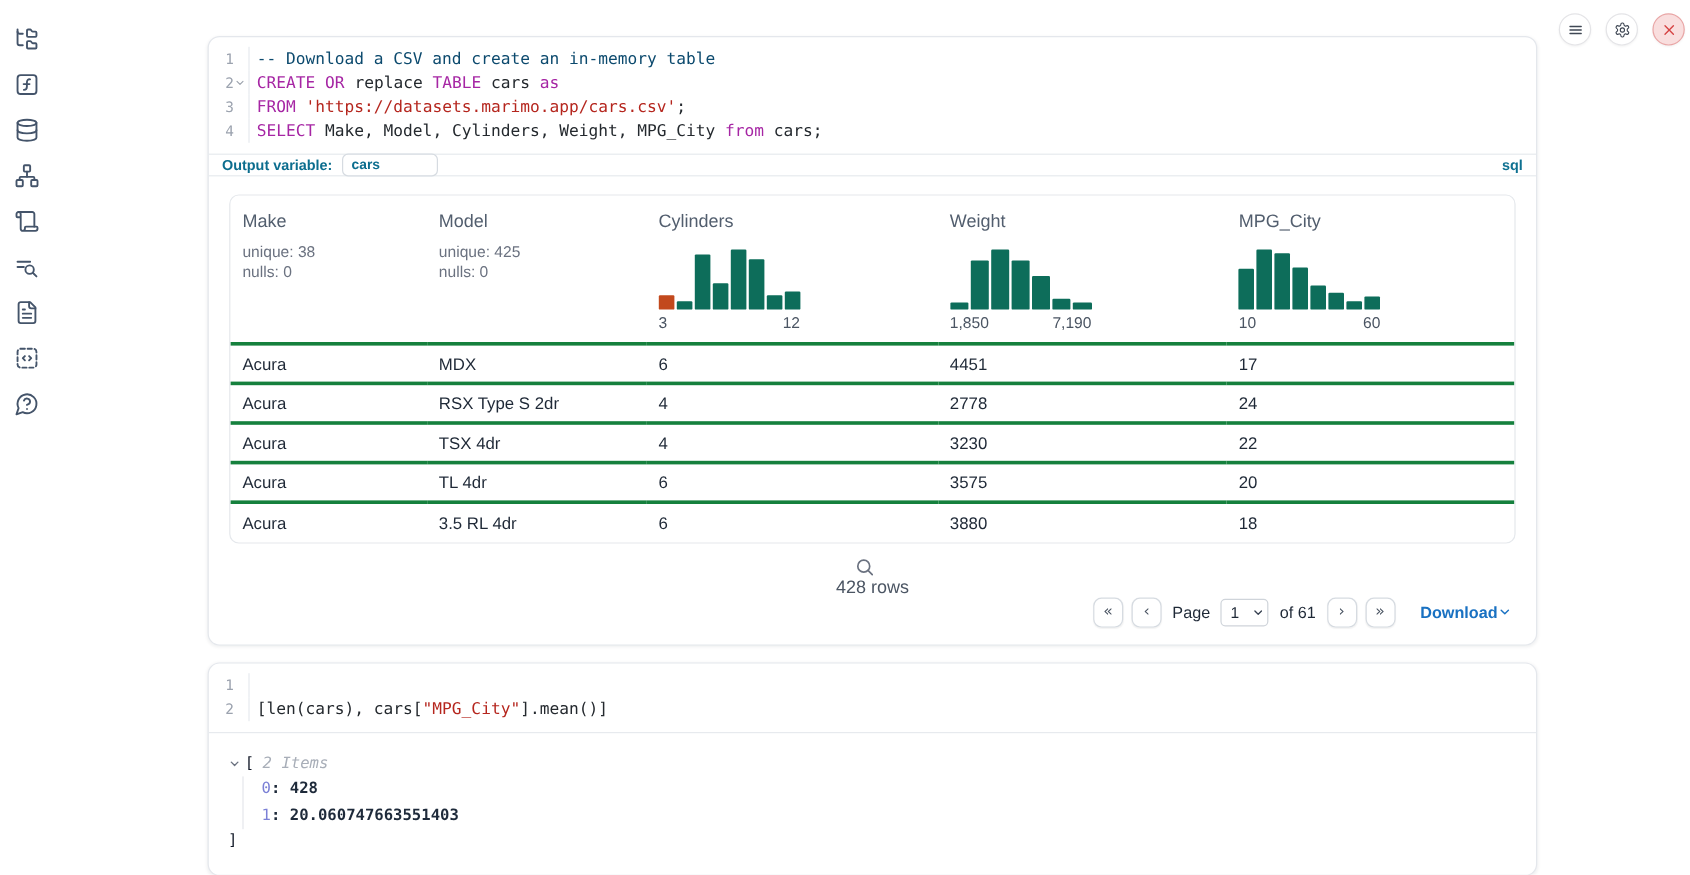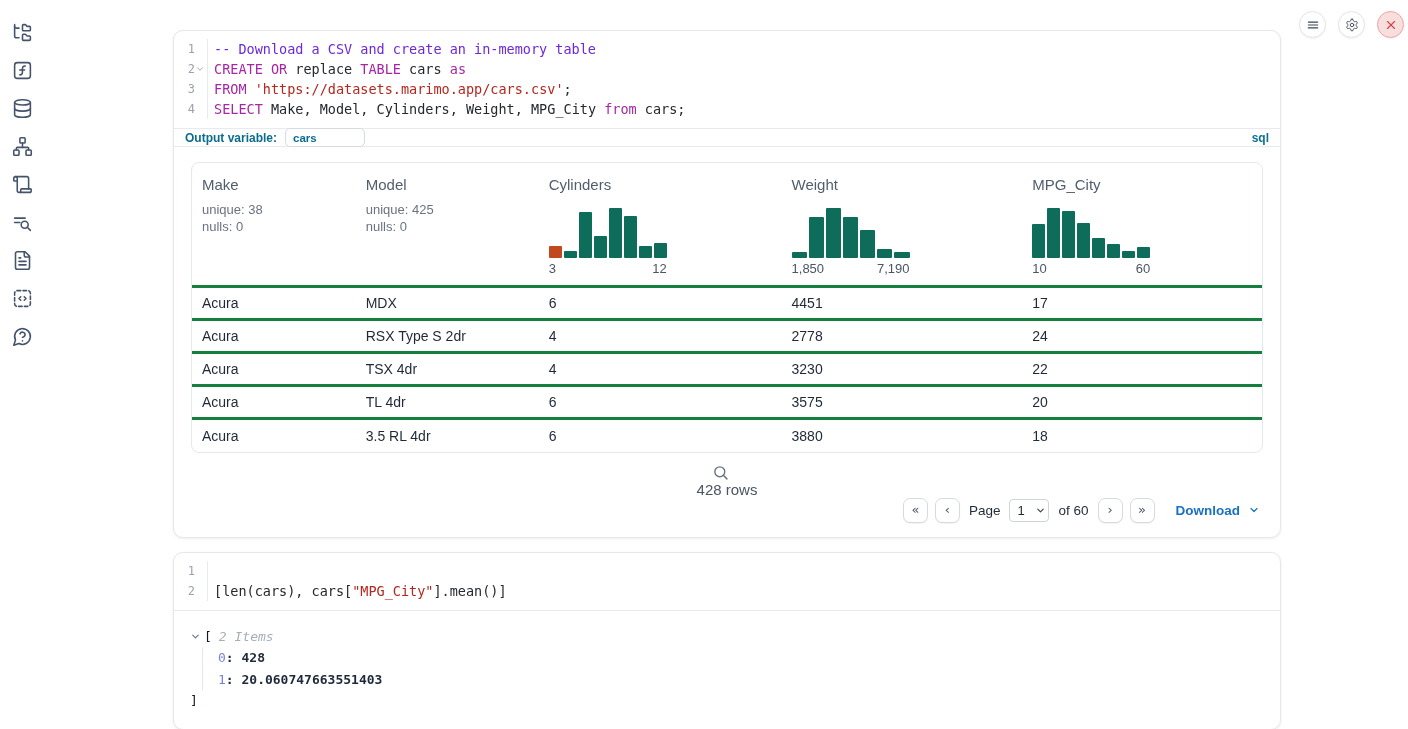--- a/index.html
+++ b/index.html
@@ -31,21 +31,21 @@
   .code-editor { padding: 8px 0 9px 0; font-family: "DejaVu Sans Mono", monospace;
     font-size: 13.5px; }
   .code-line { display: flex; line-height: 20px; }
   .gutter { width: 34px; flex: 0 0 34px; display: flex; justify-content: flex-end;
     align-items: center; border-right: 1px solid #e7eaee; color: #9ca3af;
     font-size: 12px; padding-right: 1px; }
   .gutter .num { text-align: right; }
   .gutter .fold { width: 11px; height: 11px; color: #9aa1ab; display: flex; align-items: center; }
   .gutter .fold svg { width: 10px; height: 10px; }
   .code-text { padding-left: 6px; white-space: pre; }
-  .tok-comment { color: #6d28d9; }
+  .tok-comment { color: #0c4a6e; }
   .tok-keyword { color: #a626a4; }
   .tok-string  { color: #b5261e; }
   .tok-plain   { color: #24292e; }
 
   
   .outvar-row { border-top: 1px solid #e7eaee; border-bottom: 1px solid #e7eaee;
     height: 19px; display: flex; align-items: center; padding: 0 11px; }
   .outvar-label { font-size: 12px; font-weight: 700; color: #0b6d8e; }
   .outvar-input { margin-left: 8px; width: 80px; height: 19px; border: 1px solid #d6dbe1;
     border-radius: 5px; padding: 0 7px; font-size: 11.5px; font-weight: 700; color: #0b6d8e;
@@ -78,21 +78,21 @@
     background: #fff; color: #4b5563; font-size: 13px; display: flex; align-items: center;
     justify-content: center; box-shadow: 0 1px 1px rgba(0,0,0,.05); cursor: pointer;
     font-family: "DejaVu Sans", sans-serif; padding-bottom: 1px; }
   .pg-text { font-size: 13.5px; color: #1f2937; font-weight: 500; margin: 4px 2px; }
   .page-select-wrap { position: relative; }
   .page-select { appearance: none; -webkit-appearance: none; width: 40px; height: 23px;
     border: 1px solid #cfd4da; border-radius: 4px; background: #fff; font-size: 13px;
     color: #1f2937; padding: 0 14px 0 7px; outline: none; }
   .page-select-wrap svg { position: absolute; right: 3px; top: 6px; width: 11px; height: 11px;
     color: #374151; pointer-events: none; }
-  .download-link { margin-left: 14px; display: flex; align-items: center; gap: 8px;
+  .download-link { margin-left: 14px; display: flex; align-items: center; gap: 0;
     color: #1971c2; font-size: 13.5px; font-weight: 600; text-decoration: none; cursor: pointer; }
   .download-link svg { width: 12px; height: 12px; margin-top: 2px; }
 
   
   .py-output { border-top: 1px solid #e7eaee; padding: 16px 17px 18px 16px;
     font-family: "DejaVu Sans Mono", monospace; font-size: 13px; color: #1f2937; }
   .tree-head { display: flex; align-items: center; line-height: 20px; }
   .tree-head .chev { color: #6b7280; display: flex; margin-right: 3px; }
   .tree-head .chev svg { width: 11px; height: 11px; }
   .bracket { color: #111827; }
@@ -386,21 +386,21 @@
           <button class="pg-btn">‹</button>
           <span class="pg-text">Page</span>
           <span class="page-select-wrap">
             <select class="page-select">
               <option>1</option>
             </select>
             <span id="select-chevron"><svg viewBox="0 0 24 24" fill="none" stroke="currentColor" stroke-width="2.4" stroke-linecap="round" stroke-linejoin="round">
                   <path d="m6 9 6 6 6-6"></path>
                 </svg></span>
           </span>
-          <span class="pg-text">of 60</span>
+          <span class="pg-text">of 61</span>
           <button class="pg-btn">›</button>
           <button class="pg-btn">»</button>
           <a class="download-link">
             <span>Download</span>
             <span id="download-chevron"><svg viewBox="0 0 24 24" fill="none" stroke="currentColor" stroke-width="2.4" stroke-linecap="round" stroke-linejoin="round">
                   <path d="m6 9 6 6 6-6"></path>
                 </svg></span>
           </a>
         </div>
       </div>

